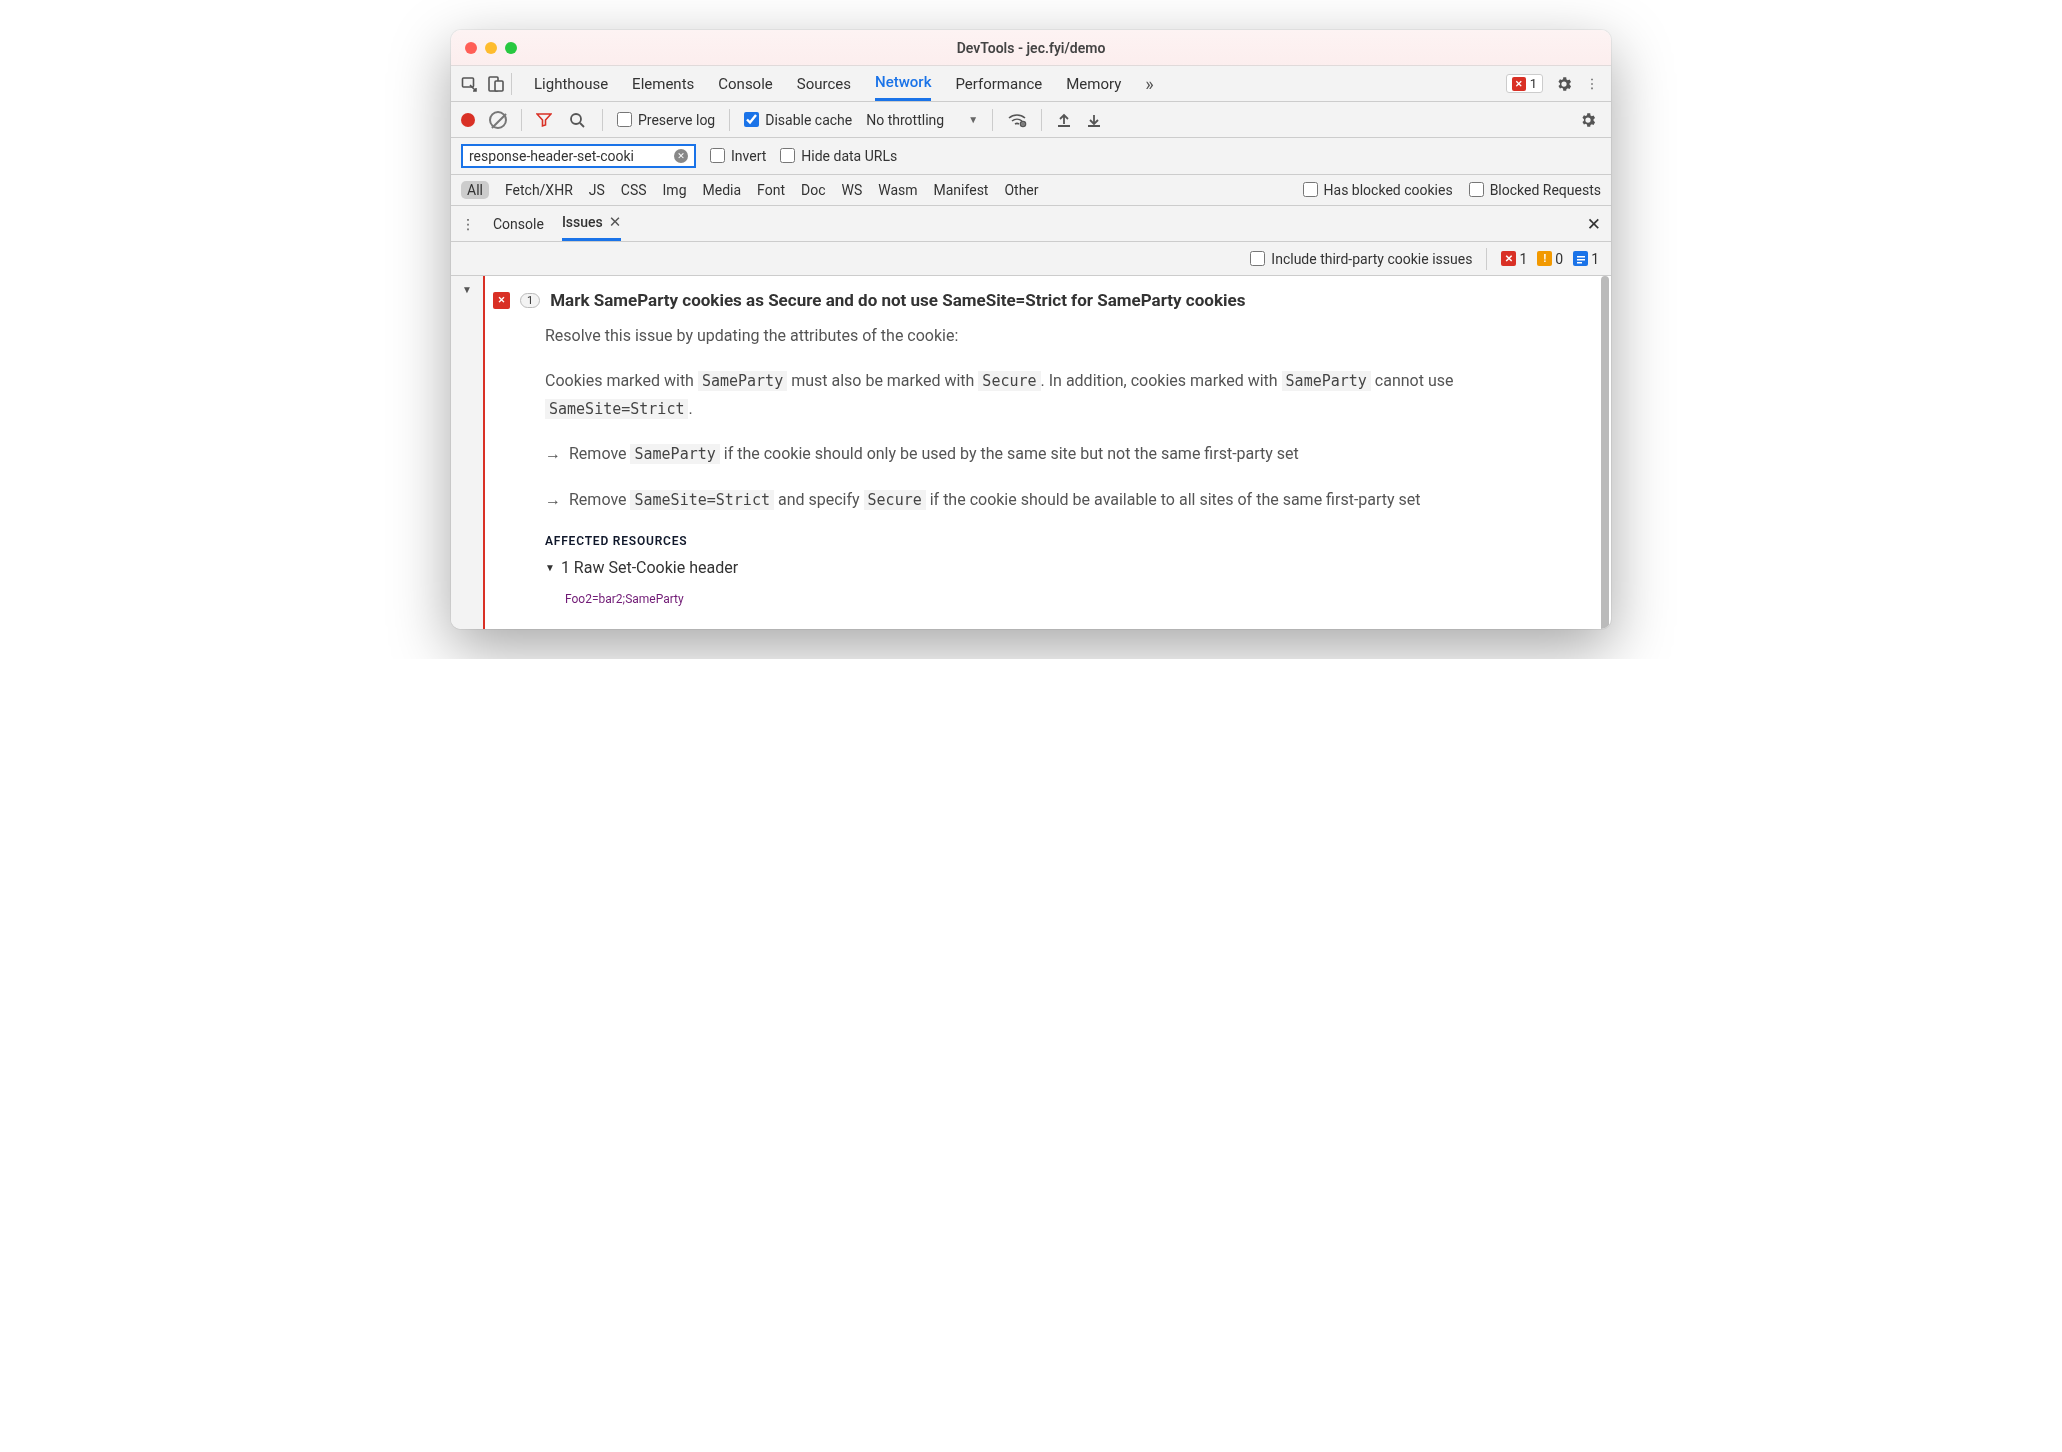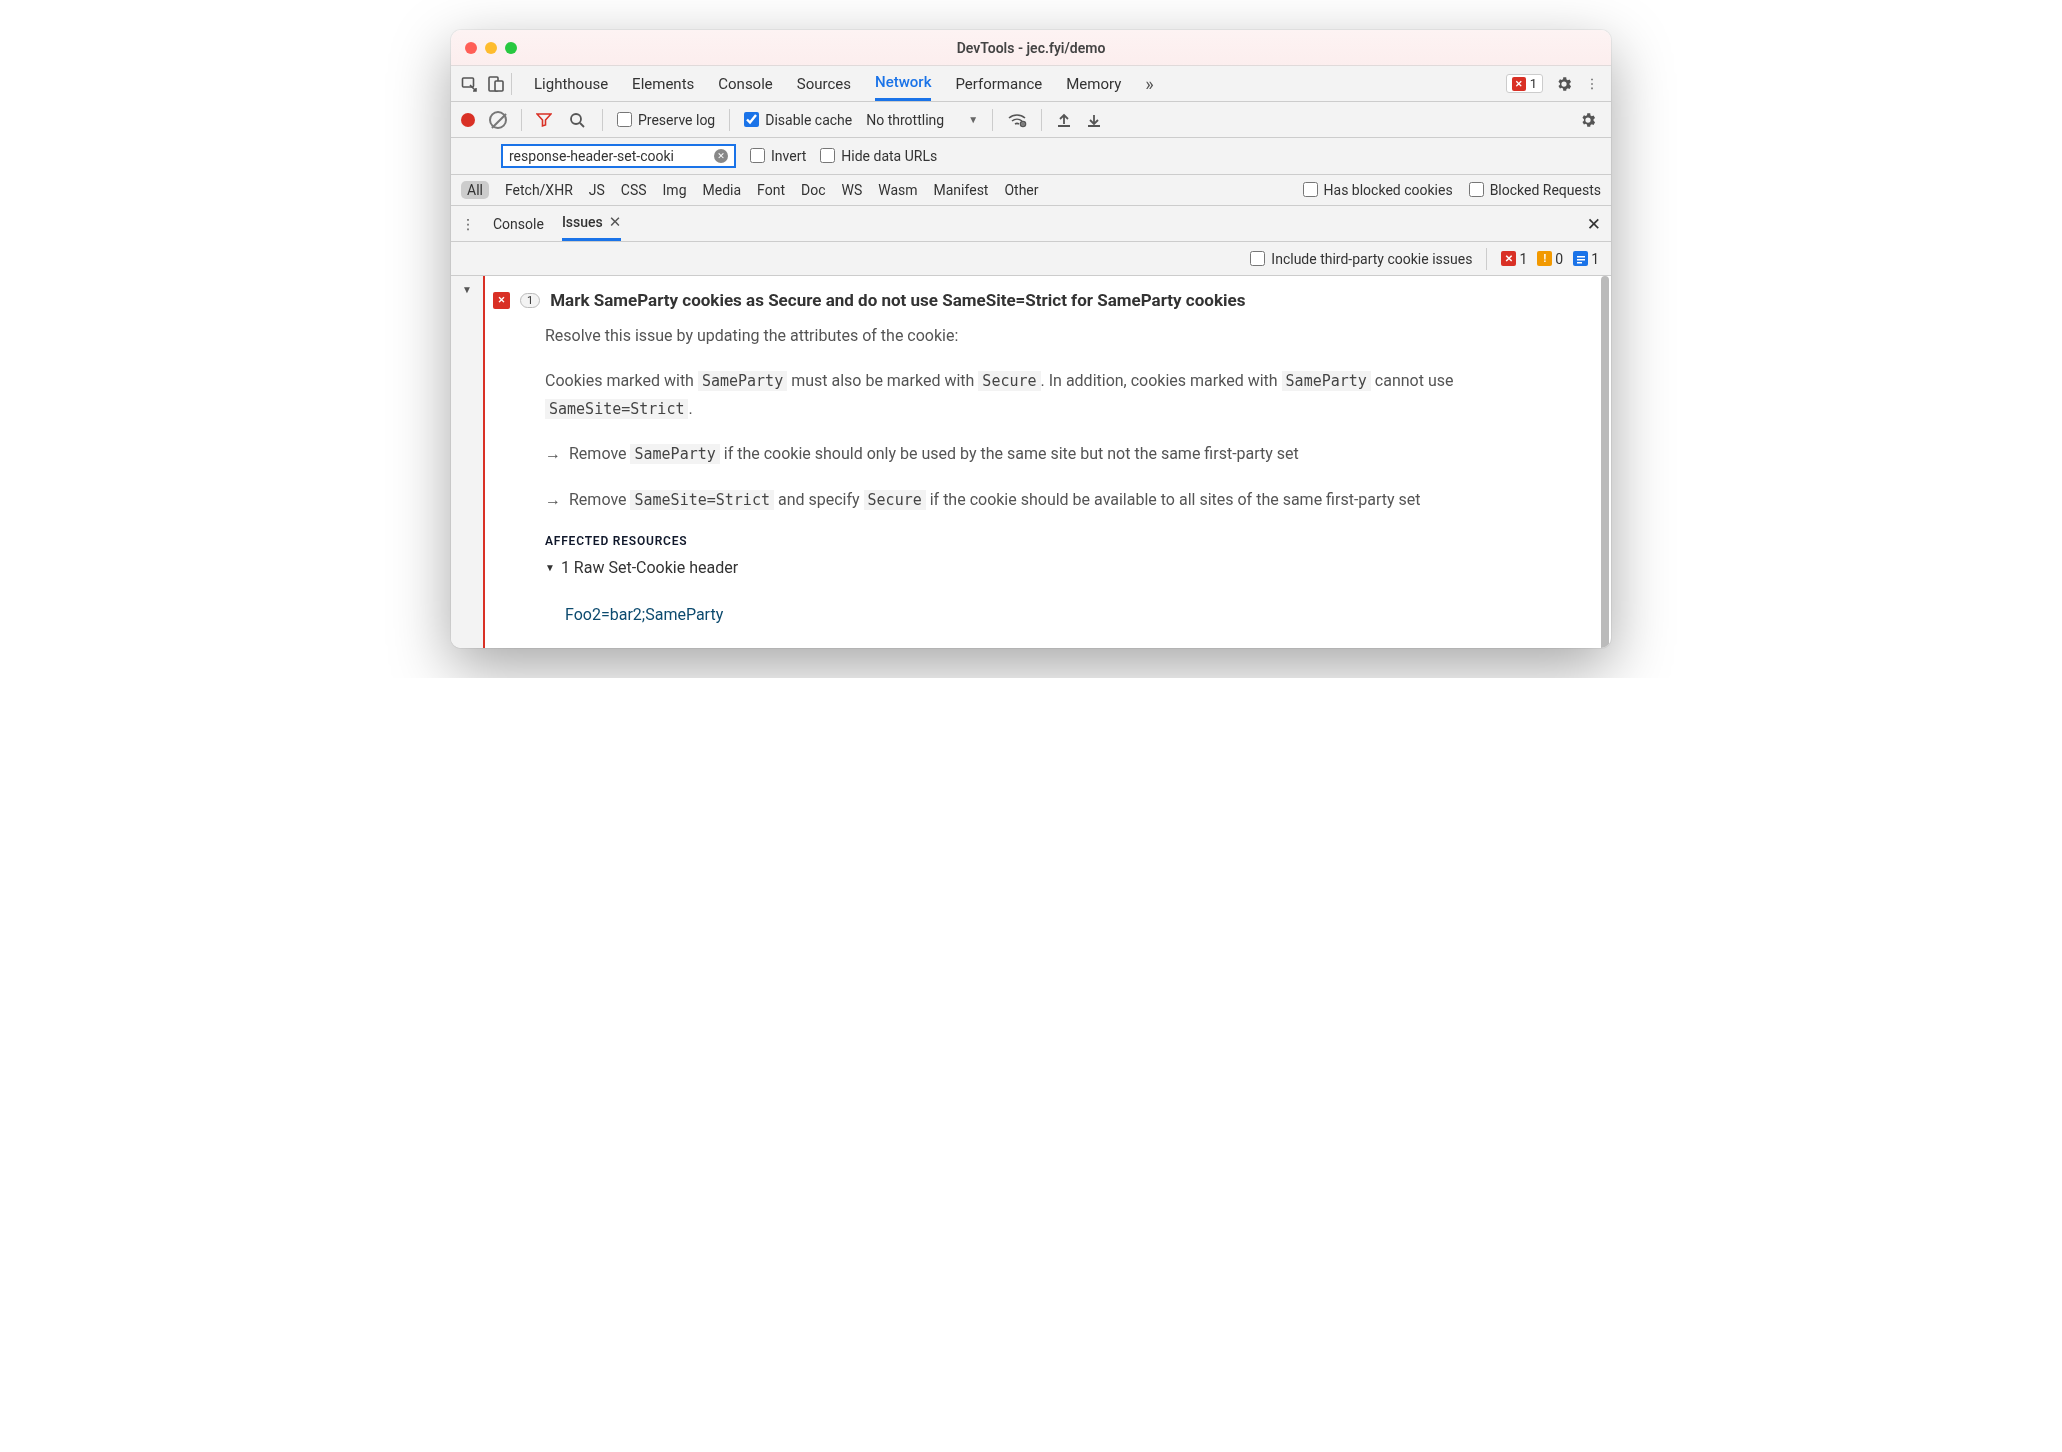--- a/index.html
+++ b/index.html
@@ -74,21 +74,21 @@
 .throttle .tri { font-size:10px; color:#666; }
 .netcfg { color:#555; }
 .up, .down { color:#555; font-size:16px; }
 
 .filter-row {
   background:#f3f3f3; border-bottom:1px solid #ccc;
   padding:6px 10px; display:flex; align-items:center; gap:14px; font-size:14px;
 }
 .filter-input {
   border:2px solid #1a73e8; background:#fff; padding:2px 6px; font-size:14px;
-  width:235px; display:flex; align-items:center; justify-content:space-between;margin-left:40px;
+  width:235px; display:flex; align-items:center; justify-content:space-between;
 }
 .filter-input span { white-space:nowrap; overflow:hidden; }
 .clear-x { width:14px; height:14px; border-radius:50%; background:#888; color:#fff; font-size:9px; display:flex; align-items:center; justify-content:center; flex-shrink:0; }
 
 .type-row {
   background:#f3f3f3; border-bottom:1px solid #ccc;
   padding:6px 10px; display:flex; align-items:center; gap:16px; font-size:14px;
 }
 .type-chip { cursor:pointer; }
 .type-chip.sel { background:#ccc; border-radius:5px; padding:1px 6px; }
@@ -123,21 +123,21 @@
 .count-pill { border:1px solid #bbb; background:#f3f3f3; border-radius:9px; font-size:11px; padding:0 6px; }
 .issue-title { font-weight:700; font-size:17px; }
 .issue-desc { padding-left: 60px; font-size:16px; color:#555; line-height:1.7; }
 .issue-desc p { margin-bottom:18px; }
 .issue-desc code { font-family: ui-monospace, Menlo, monospace; background:#f3f3f3; padding:1px 4px; font-size:15px; color:#444; }
 .arrow-item { display:flex; gap:8px; }
 .arrow-item .arr { color:#555; }
 .aff-label { font-size:12px; letter-spacing:0.8px; color:#0f172a; font-weight:600; margin:18px 0 2px 0; }
 .aff-row { display:flex; align-items:center; gap:6px; font-size:16px; color:#333; }
 .aff-row .tri { font-size:10px; }
-.aff-value { padding-left:20px; font-size:16px; color:#0c4a6e; margin-top:20px; }
+.aff-value { padding-left:20px; font-size:12px; color:#701a75; margin-top:8px; }
 .scroll-ind { position:absolute; right:2px; top:0; width:8px; height:430px; background:#bbb; border-radius:4px; }
 
 svg { display:block; }
 </style>
 </head>
 <body>
 
 <div class="window">
 
   <div class="titlebar">

